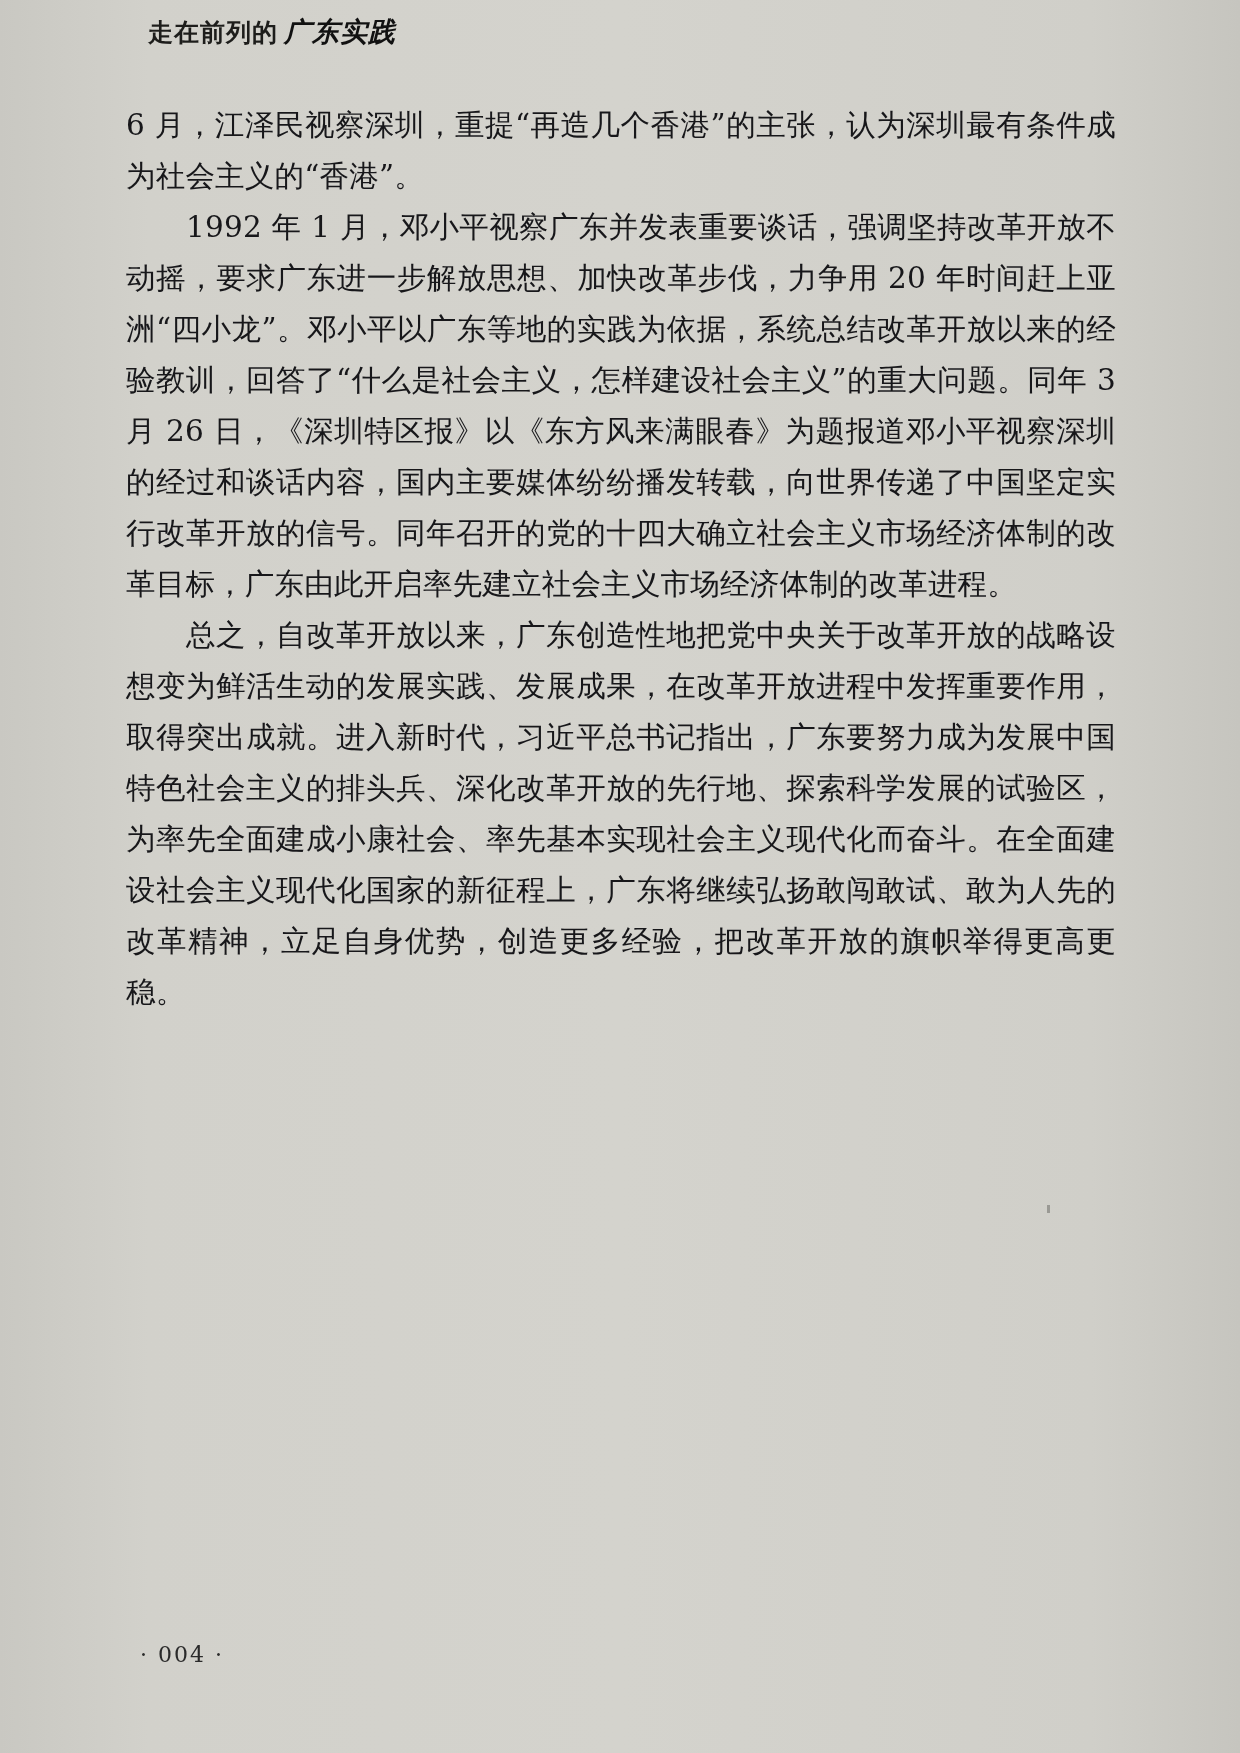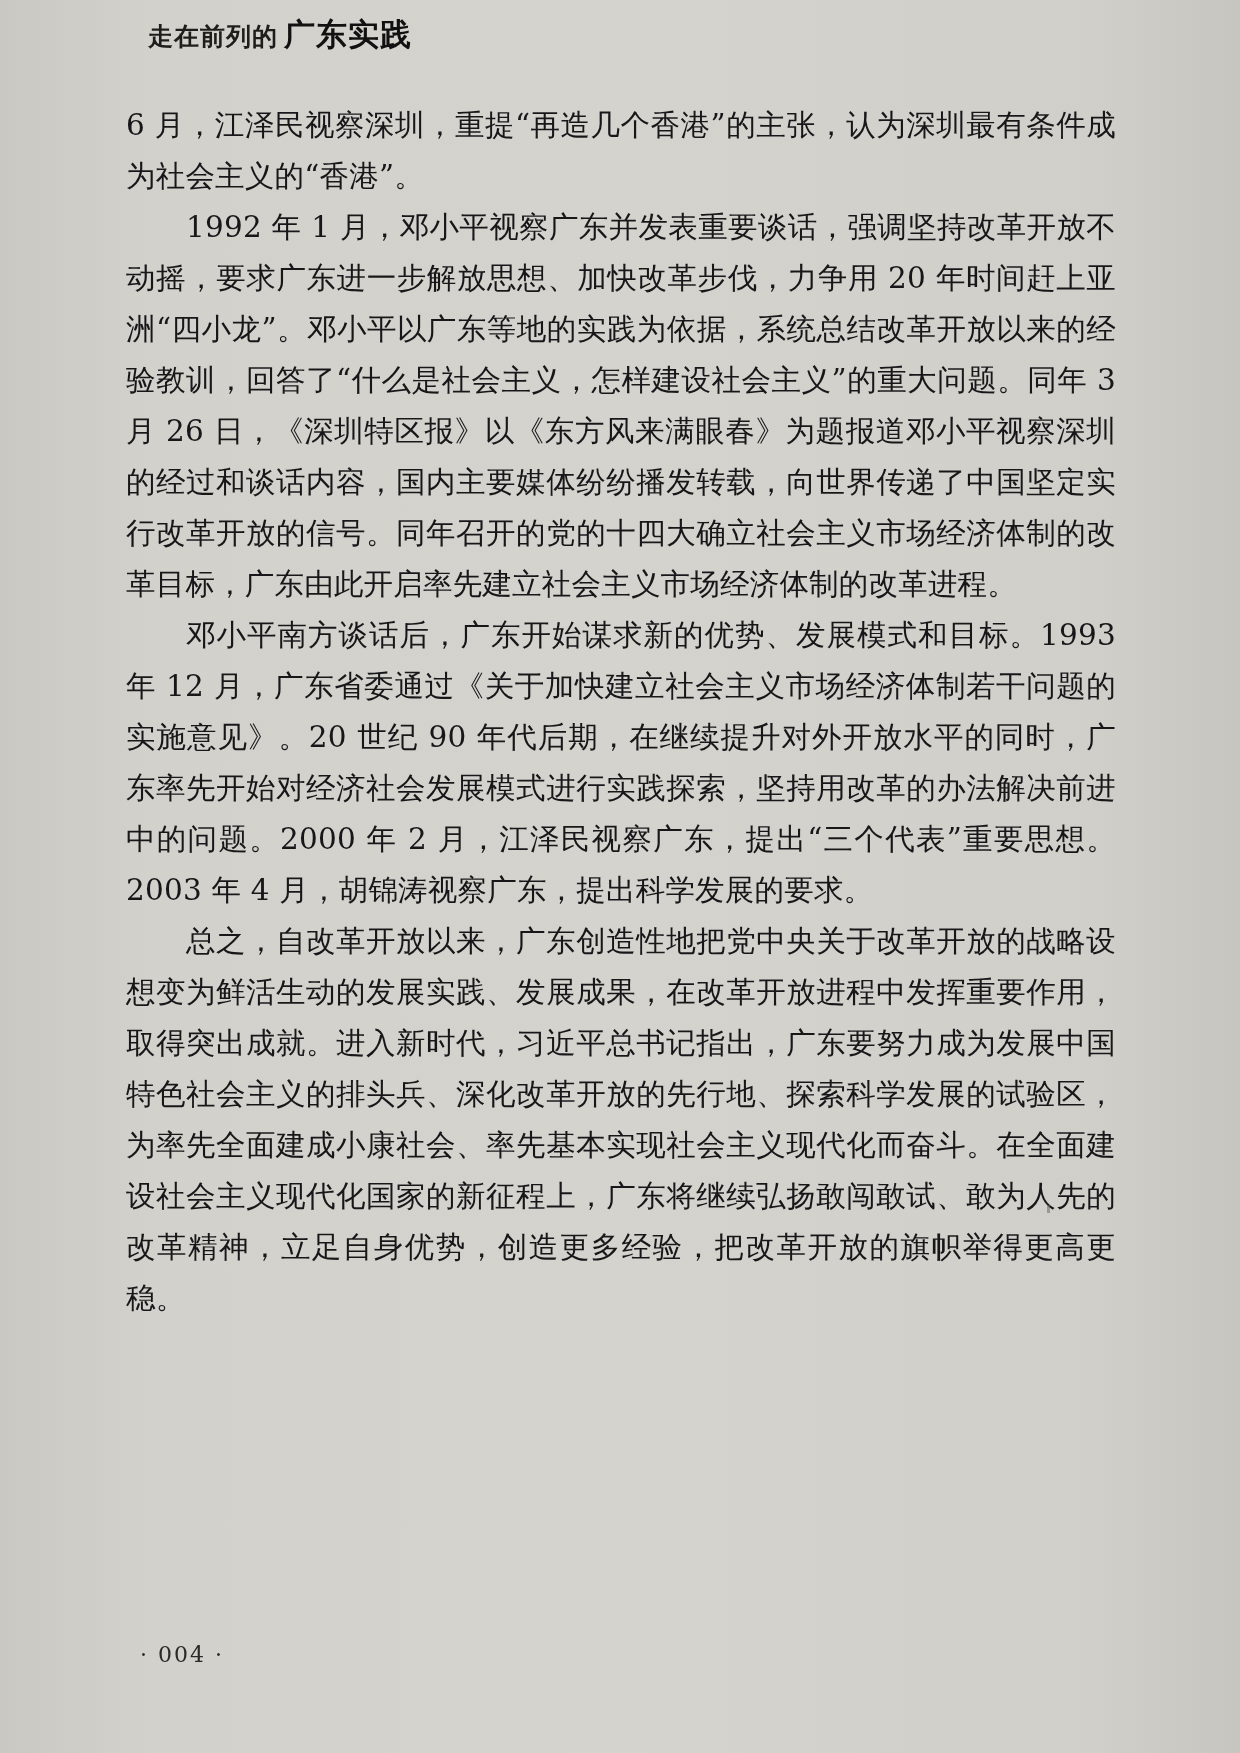--- a/index.html
+++ b/index.html
@@ -29,24 +29,25 @@
     gap: 6px;
   }
   .header-main {
     font-size: 25px;
     font-weight: bold;
     color: #1d1d1b;
     letter-spacing: 1px;
     font-family: "DejaVu Serif", "Liberation Serif", serif;
   }
   .header-accent {
-    font-size: 31px;
+    font-size: 27px;
     font-weight: bold;
     color: #111;
     font-family: "DejaVu Sans", "Liberation Sans", sans-serif;
+    font-style: italic;
     letter-spacing: 1px;
   }
   .content {
     position: absolute;
     top: 100px;
     left: 126px;
     width: 990px;
   }
   .para {
     font-size: 29.5px;
@@ -84,21 +85,20 @@
 <div class="page">
 
   <div class="header">
     <span class="header-main">走在前列的</span>
     <span class="header-accent">广东实践</span>
   </div>
 
   <div class="content">
     <p class="para">6 月，江泽民视察深圳，重提“再造几个香港”的主张，认为深圳最有条件成为社会主义的“香港”。</p>
     <p class="para indent">1992 年 1 月，邓小平视察广东并发表重要谈话，强调坚持改革开放不动摇，要求广东进一步解放思想、加快改革步伐，力争用 20 年时间赶上亚洲“四小龙”。邓小平以广东等地的实践为依据，系统总结改革开放以来的经验教训，回答了“什么是社会主义，怎样建设社会主义”的重大问题。同年 3 月 26 日，《深圳特区报》以《东方风来满眼春》为题报道邓小平视察深圳的经过和谈话内容，国内主要媒体纷纷播发转载，向世界传递了中国坚定实行改革开放的信号。同年召开的党的十四大确立社会主义市场经济体制的改革目标，广东由此开启率先建立社会主义市场经济体制的改革进程。</p>
-    <p class="para indent">邓小平南方谈话后，广东开始谋求新的优势、发展模式和目标。1993 年 12 月，广东省委通过《关于加快建立社会主义市场经济体制若干问题的实施意见》。20 世纪 90 年代后期，在继续提升对外开放水平的同时，广东率先开始对经济社会发展模式进行实践探索，坚持用改革的办法解决前进中的问题。2000 年 2 月，江泽民视察广东，提出“三个代表”重要思想。2003 年 4 月，胡锦涛视察广东，提出科学发展的要求。</p>
     <p class="para indent">总之，自改革开放以来，广东创造性地把党中央关于改革开放的战略设想变为鲜活生动的发展实践、发展成果，在改革开放进程中发挥重要作用，取得突出成就。进入新时代，习近平总书记指出，广东要努力成为发展中国特色社会主义的排头兵、深化改革开放的先行地、探索科学发展的试验区，为率先全面建成小康社会、率先基本实现社会主义现代化而奋斗。在全面建设社会主义现代化国家的新征程上，广东将继续弘扬敢闯敢试、敢为人先的改革精神，立足自身优势，创造更多经验，把改革开放的旗帜举得更高更稳。</p>
   </div>
 
   <div class="speck" style="top:1205px; left:1047px;"></div>
 
   <div class="footer">· 004 ·</div>
 
 </div>
 
 </body></html>

